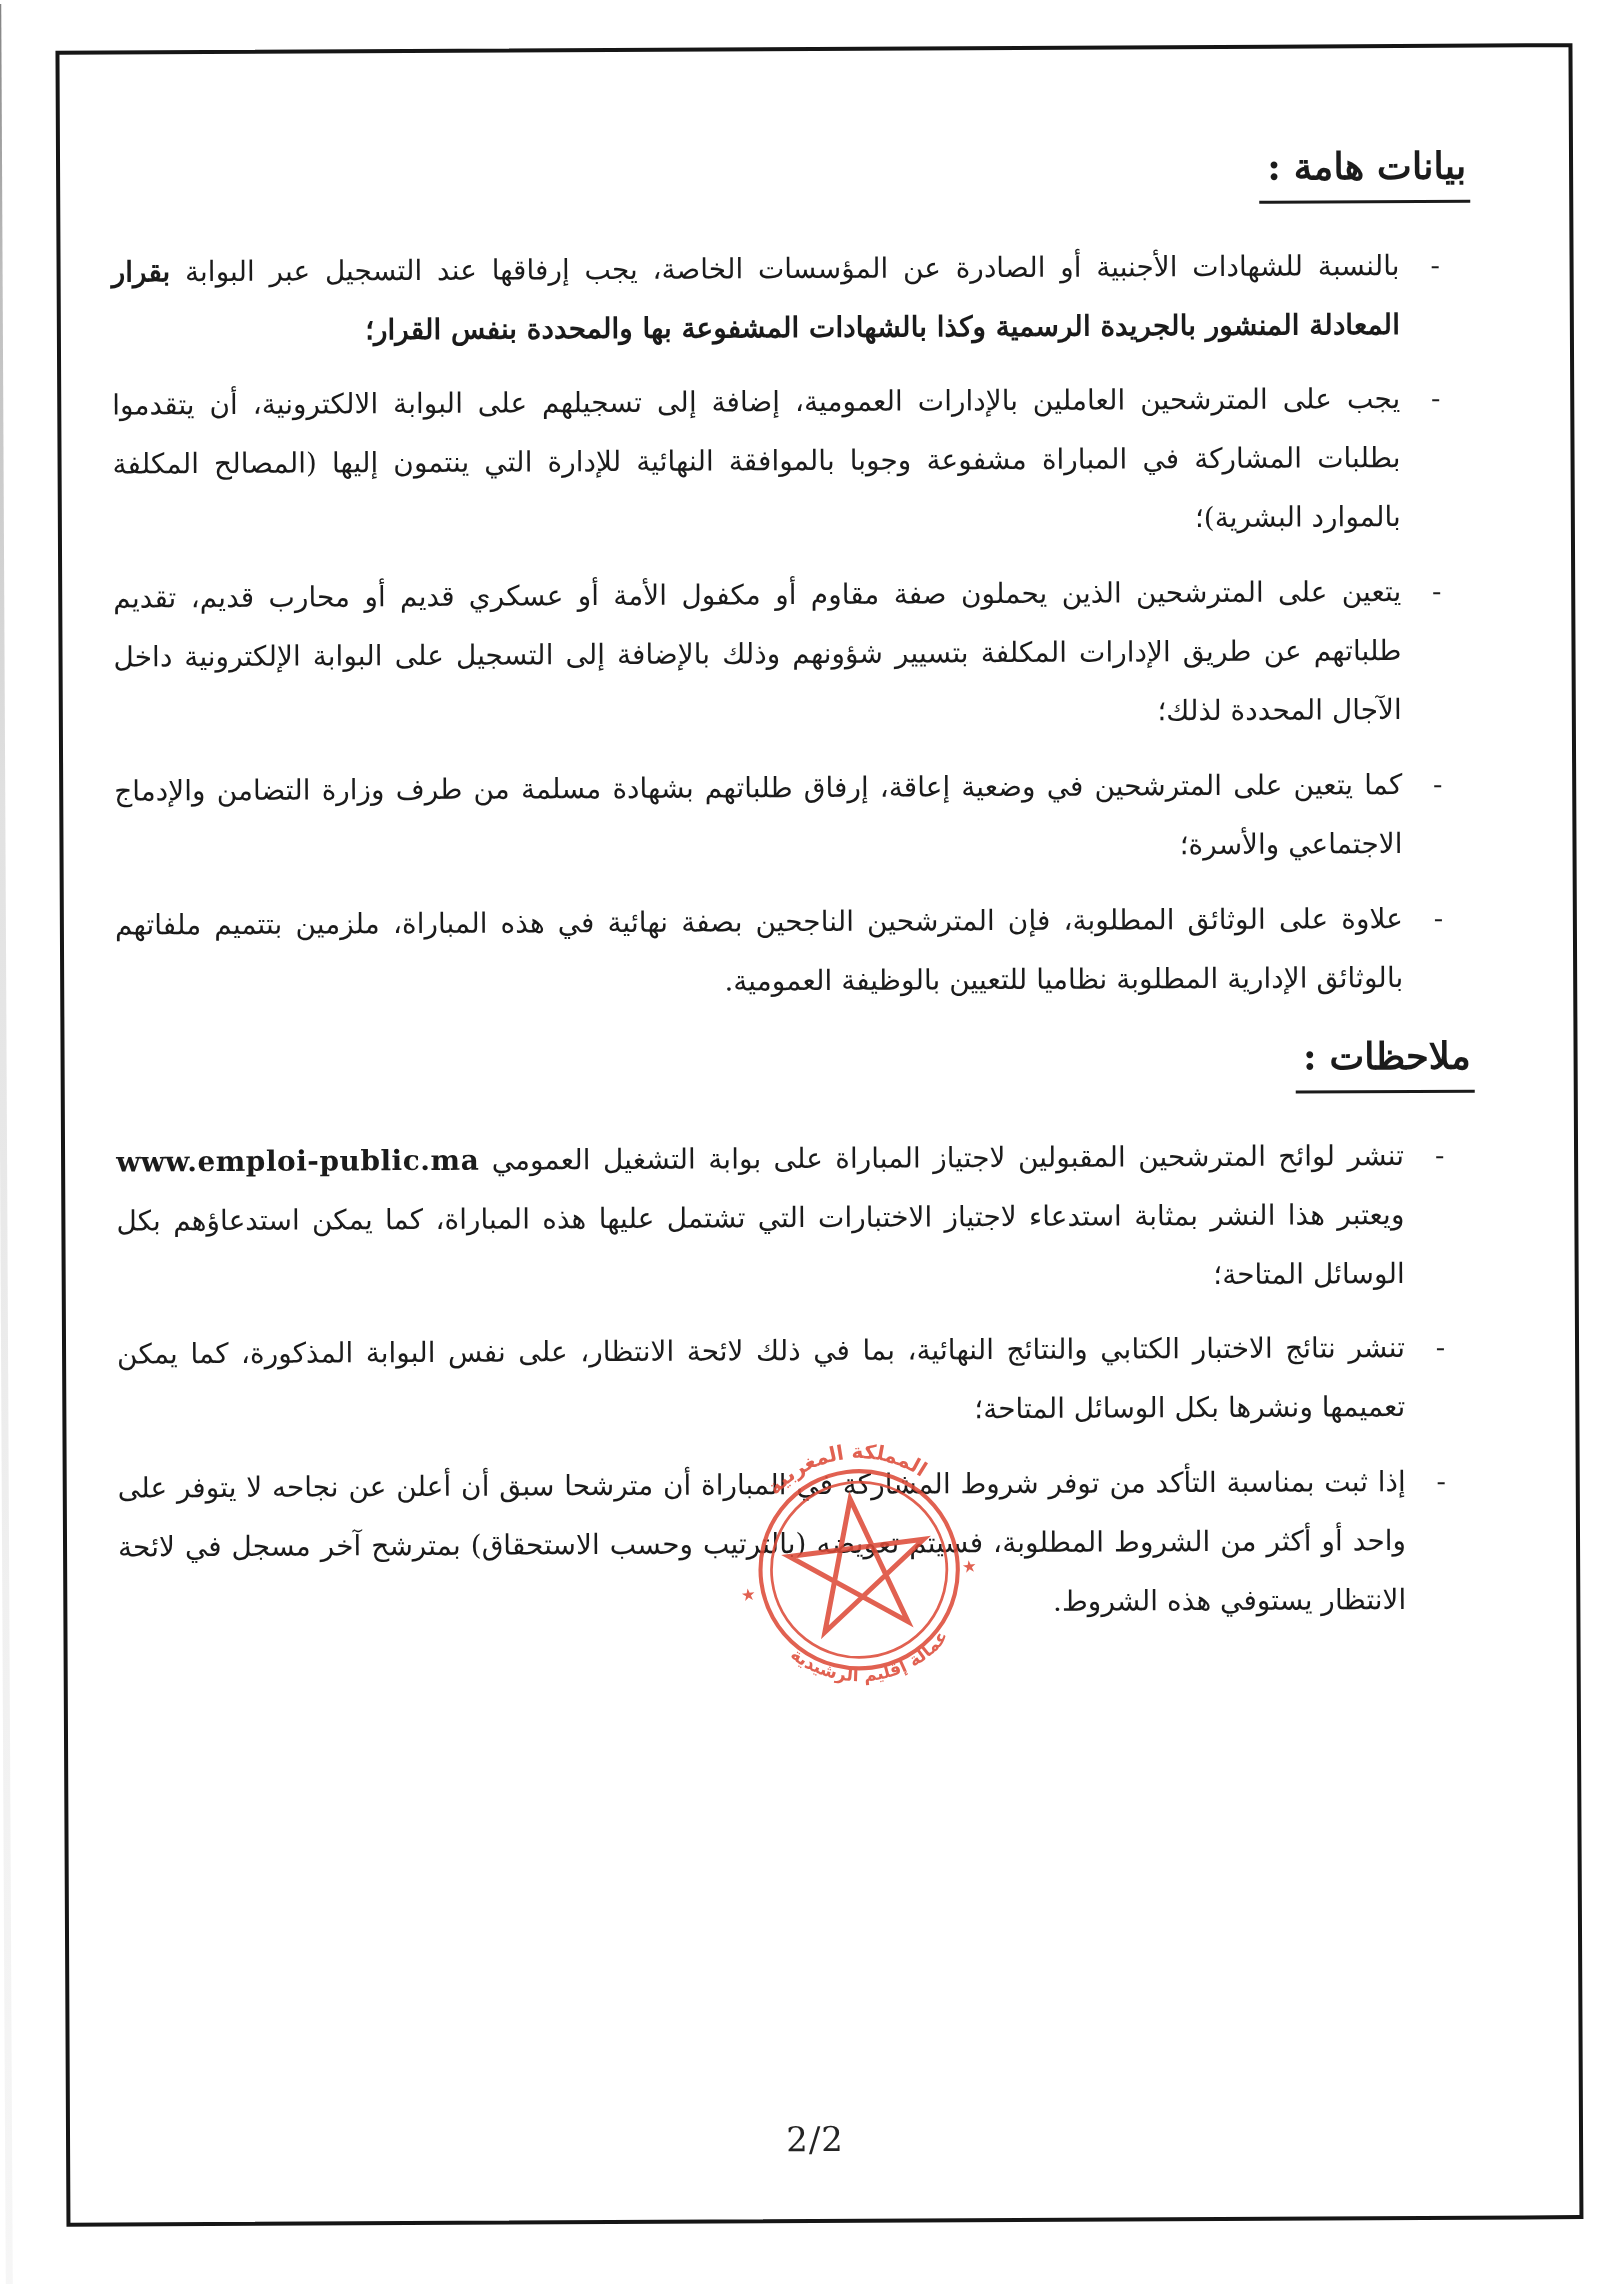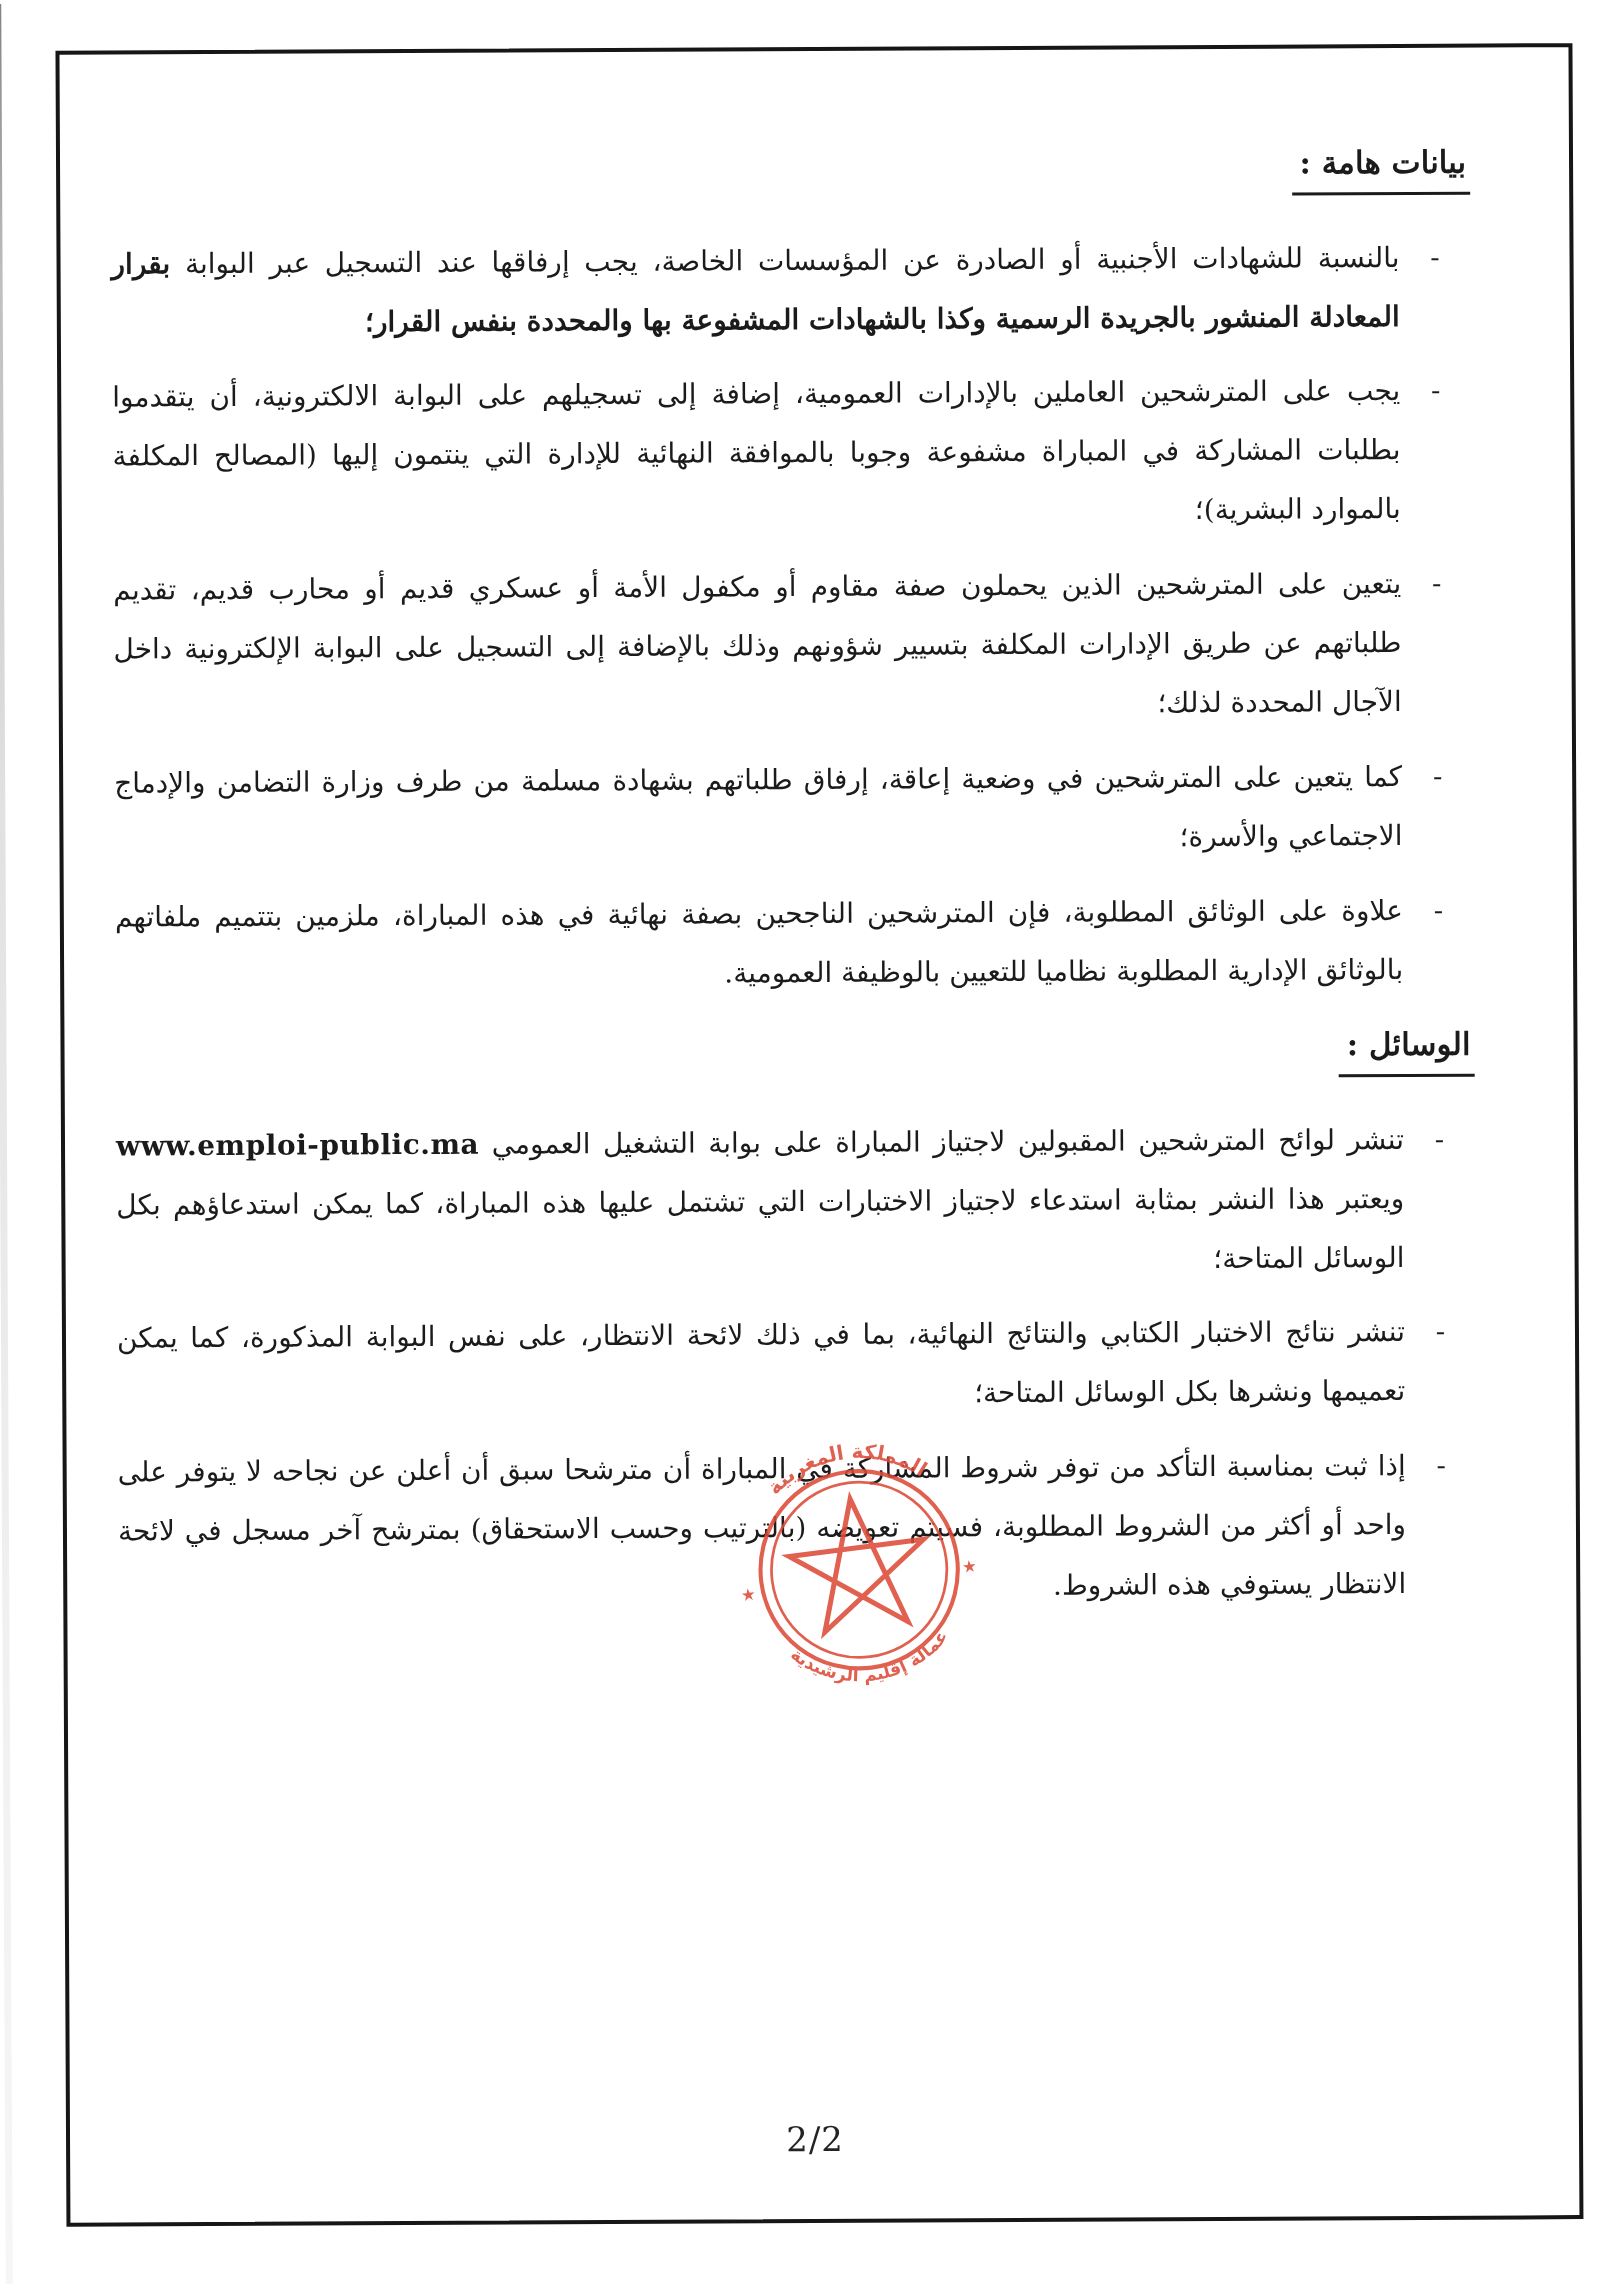--- a/index.html
+++ b/index.html
@@ -35,21 +35,21 @@
   .content {
     position: absolute;
     top: 147px;
     right: 145px;
     left: 116px;
     direction: rtl;
     text-align: right;
   }
   .section-title {
     display: inline-block;
-    font-size: 31px;
+    font-size: 37px;
     font-weight: bold;
     letter-spacing: 0.5px;
     padding: 0 3.9px 11.8px 7.8px;
     border-bottom: 3.9px solid #1b1b1b;
   }
   .title-row { margin-bottom: 33px; }
   .title-row.second { margin-top: 27.4px; }
   .b-item {
     display: flex;
     margin-bottom: 15.7px;
@@ -120,21 +120,21 @@
       <span class="b-marker">-</span>
       <div class="b-text">كما يتعين على المترشحين في وضعية إعاقة، إرفاق طلباتهم بشهادة مسلمة من طرف وزارة التضامن والإدماج الاجتماعي والأسرة؛</div>
     </div>
 
     <div class="b-item">
       <span class="b-marker">-</span>
       <div class="b-text">علاوة على الوثائق المطلوبة، فإن المترشحين الناجحين بصفة نهائية في هذه المباراة، ملزمين بتتميم ملفاتهم بالوثائق الإدارية المطلوبة نظاميا للتعيين بالوظيفة العمومية.</div>
     </div>
 
     <div class="title-row second">
-      <span class="section-title">الوسائل :</span>
+      <span class="section-title">ملاحظات :</span>
     </div>
 
     <div class="b-item">
       <span class="b-marker">-</span>
       <div class="b-text"><span>تنشر لوائح المترشحين المقبولين لاجتياز المباراة على بوابة التشغيل العمومي </span><span class="url">www.emploi-public.ma</span><span> ويعتبر هذا النشر بمثابة استدعاء لاجتياز الاختبارات التي تشتمل عليها هذه المباراة، كما يمكن استدعاؤهم بكل الوسائل المتاحة؛</span></div>
     </div>
 
     <div class="b-item">
       <span class="b-marker">-</span>
       <div class="b-text">تنشر نتائج الاختبار الكتابي والنتائج النهائية، بما في ذلك لائحة الانتظار، على نفس البوابة المذكورة، كما يمكن تعميمها ونشرها بكل الوسائل المتاحة؛</div>

